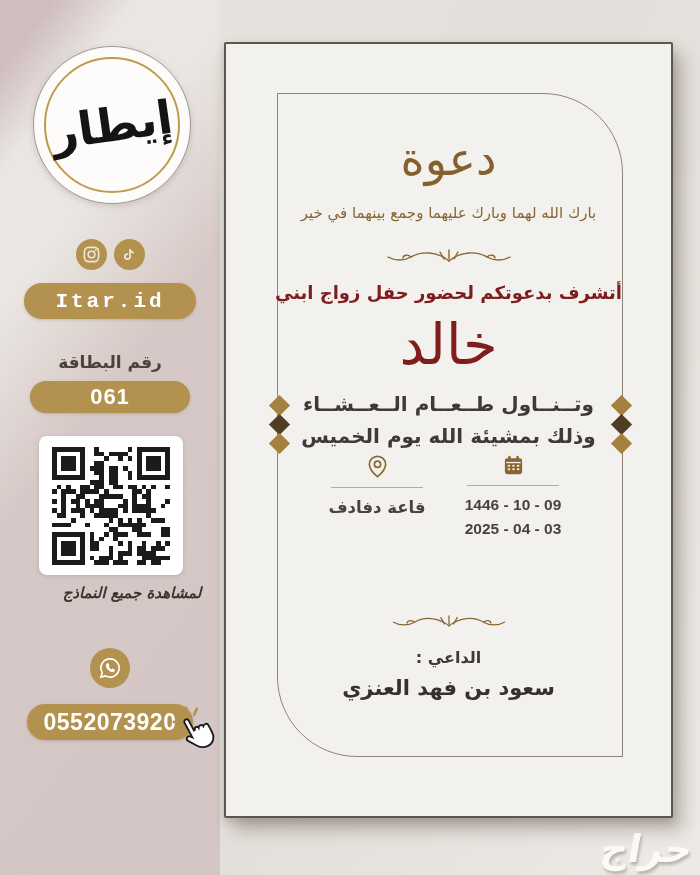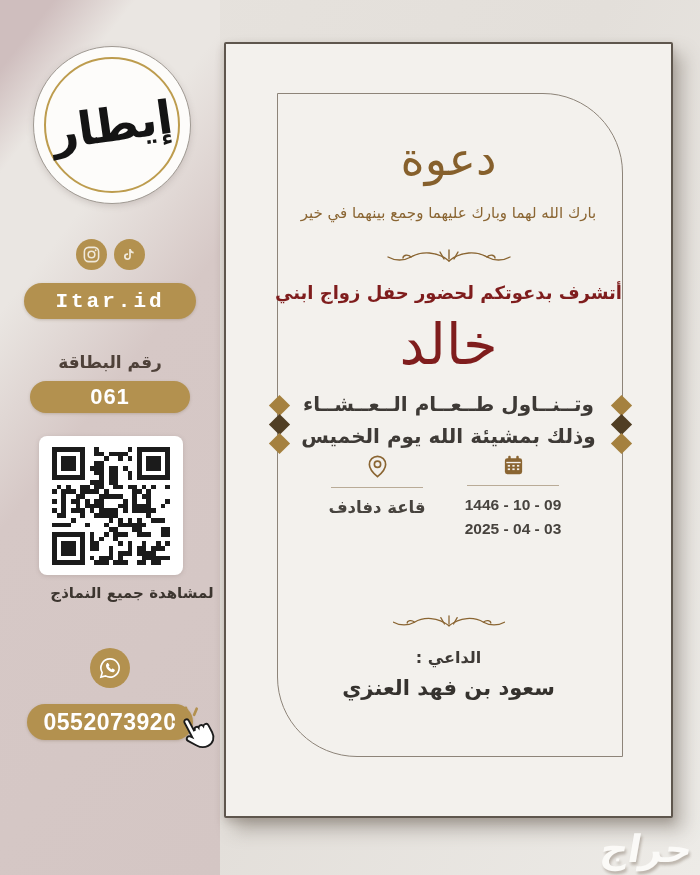--- a/index.html
+++ b/index.html
@@ -21,21 +21,21 @@
   .handle-pill{left:24px;top:283px;width:172px;height:36px;font-family:"Liberation Mono","DejaVu Sans Mono",monospace;
                font-size:21px;letter-spacing:3px;}
   .cardnum-label{position:absolute;left:0;top:352px;width:220px;text-align:center;
                  font-size:17px;font-weight:bold;color:#4e4139;}
   .number-pill{left:30px;top:381px;width:160px;height:32px;font-size:22px;letter-spacing:1px;
                font-family:"Liberation Sans","DejaVu Sans",sans-serif;}
   .qr-box{position:absolute;left:39px;top:436px;width:144px;height:139px;background:#ffffff;
           border-radius:8px;box-shadow:0 1px 4px rgba(120,105,100,.25);
           display:flex;align-items:center;justify-content:center;cursor:pointer;}
   .qr-caption{position:absolute;left:0;top:584px;width:264px;text-align:center;
-              font-size:15px;font-weight:bold;color:#3c352f;}
+              font-size:15px;font-weight:bold;color:#3c352f;font-style:italic;}
   .wa-circle{position:absolute;left:90px;top:648px;width:40px;height:40px;border-radius:50%;
              background:#b3914f;display:flex;align-items:center;justify-content:center;cursor:pointer;}
   .phone-pill{left:27px;top:704px;width:166px;height:36px;font-size:23px;letter-spacing:.5px;
               font-family:"Liberation Sans","DejaVu Sans",sans-serif;}
   .cursor-wrap{position:absolute;left:168px;top:701px;width:54px;height:54px;pointer-events:none;}
   
   .card{position:absolute;left:224px;top:42px;width:449px;height:776px;background:#f3f1ed;
         border:2px solid #5e564d;box-sizing:border-box;border-radius:2px;
         box-shadow:10px 12px 18px rgba(90,78,66,.35),0 4px 8px rgba(90,78,66,.25);
         direction:rtl;text-align:center;}

